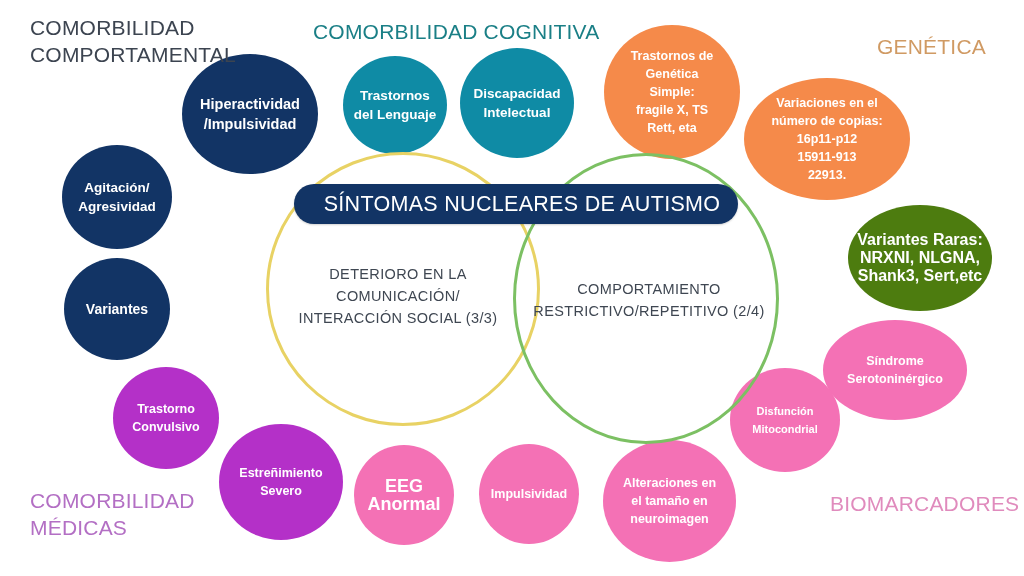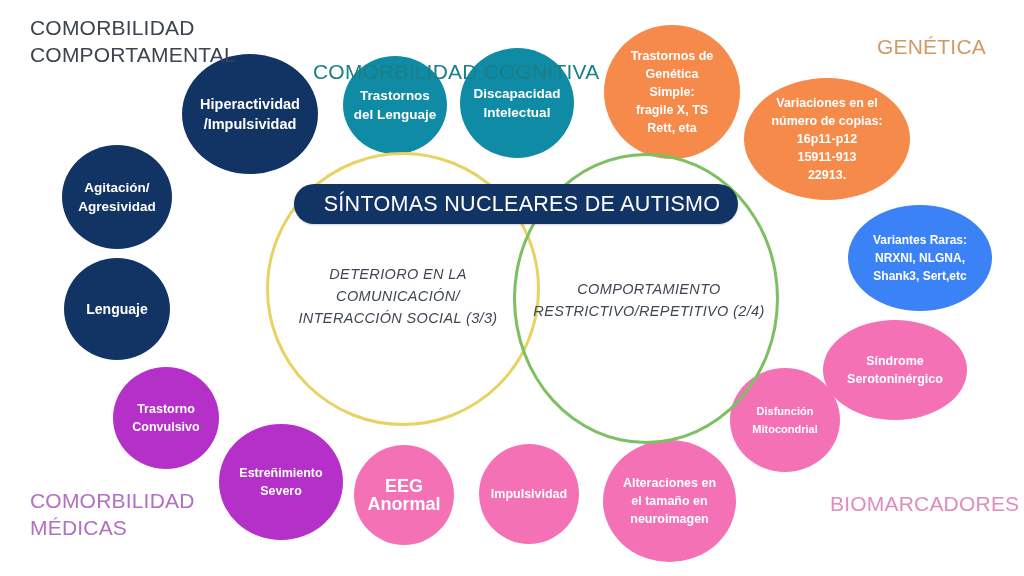--- a/index.html
+++ b/index.html
@@ -53,21 +53,20 @@
 
   
   .ring-text {
     position: absolute;
     color: #3f4752;
     font-size: 14.5px;
     line-height: 22px;
     letter-spacing: 0.35px;
     text-align: center;
     white-space: pre-line;
-    font-style: italic;
   }
   .ring-text-left  { left: 282px; top: 263px; width: 232px; }
   .ring-text-right { left: 527px; top: 278px; width: 244px; }
 
   
   .banner {
     position: absolute;
     left: 294px; top: 184px;
     width: 432px; height: 40px;
     background: #123465;
@@ -111,47 +110,47 @@
 INTERACCIÓN SOCIAL (3/3)</div>
   <div class="ring-text ring-text-right" style="z-index: 4; text-align: center;">COMPORTAMIENTO
 RESTRICTIVO/REPETITIVO (2/4)</div>
 
   <div class="banner" style="z-index: 6; padding-left: 12px;">
     <span class="banner-text">SÍNTOMAS NUCLEARES DE AUTISMO</span>
   </div>
 
   <div class="cat-label cat-behav" style="z-index: 7;">COMORBILIDAD
 COMPORTAMENTAL</div>
-  <div class="cat-label cat-cog" style="z-index: 7; margin-top: 40px;">COMORBILIDAD COGNITIVA</div>
+  <div class="cat-label cat-cog" style="z-index: 7;">COMORBILIDAD COGNITIVA</div>
   <div class="cat-label cat-gen" style="z-index: 7;">GENÉTICA</div>
   <div class="cat-label cat-med" style="z-index: 7;">COMORBILIDAD
 MÉDICAS</div>
   <div class="cat-label cat-bio" style="z-index: 7;">BIOMARCADORES</div>
 
   <div id="bubble-layer" style="z-index: 5;">
       <div class="bubble" style="left: 182px; top: 54px; width: 136px; height: 120px; background: rgb(18, 52, 101); font-size: 14.5px; line-height: 20px;"><span>Hiperactividad
 /Impulsividad</span></div>
       <div class="bubble" style="left: 62px; top: 145px; width: 110px; height: 104px; background: rgb(18, 52, 101); font-size: 13.5px; line-height: 19px;"><span>Agitación/
 Agresividad</span></div>
-      <div class="bubble" style="left: 64px; top: 258px; width: 106px; height: 102px; background: rgb(18, 52, 101); font-size: 14px; line-height: 19px;"><span>Lenguaje</span></div>
+      <div class="bubble" style="left: 64px; top: 258px; width: 106px; height: 102px; background: rgb(18, 52, 101); font-size: 14px; line-height: 19px;"><span>Variantes</span></div>
       <div class="bubble" style="left: 343px; top: 56px; width: 104px; height: 98px; background: rgb(15, 139, 165); font-size: 13.5px; line-height: 19px;"><span>Trastornos
 del Lenguaje</span></div>
       <div class="bubble" style="left: 460px; top: 48px; width: 114px; height: 110px; background: rgb(15, 139, 165); font-size: 13.5px; line-height: 19px;"><span>Discapacidad
 Intelectual</span></div>
       <div class="bubble" style="left: 604px; top: 25px; width: 136px; height: 134px; background: rgb(245, 138, 74); font-size: 12.5px; line-height: 18px;"><span>Trastornos de
 Genética
 Simple:
 fragile X, TS
 Rett, eta</span></div>
       <div class="bubble" style="left: 744px; top: 78px; width: 166px; height: 122px; background: rgb(245, 138, 74); font-size: 12.5px; line-height: 18px;"><span>Variaciones en el
 número de copias:
 16p11-p12
 15911-913
 22913.</span></div>
-      <div class="bubble" style="left: 848px; top: 205px; width: 144px; height: 106px; background: #3b82f6; font-size: 12px; line-height: 18px;"><span>Variantes Raras:
+      <div class="bubble" style="left: 848px; top: 205px; width: 144px; height: 106px; background: #4d7c0f; font-size: 16px; line-height: 18px;"><span>Variantes Raras:
 NRXNI, NLGNA,
 Shank3, Sert,etc</span></div>
       <div class="bubble" style="left: 823px; top: 320px; width: 144px; height: 100px; background: rgb(244, 113, 181); font-size: 12.5px; line-height: 18px;"><span>Síndrome
 Serotoninérgico</span></div>
       <div class="bubble" style="left: 730px; top: 368px; width: 110px; height: 104px; background: rgb(244, 113, 181); font-size: 11px; line-height: 18px; justify-content: flex-end;"><span>Disfunción
 Mitocondrial</span></div>
       <div class="bubble" style="left: 603px; top: 440px; width: 133px; height: 122px; background: rgb(244, 113, 181); font-size: 12.5px; line-height: 18px;"><span>Alteraciones en
 el tamaño en
 neuroimagen</span></div>
       <div class="bubble" style="left: 479px; top: 444px; width: 100px; height: 100px; background: rgb(244, 113, 181); font-size: 12.5px; line-height: 18px;"><span>Impulsividad</span></div>

